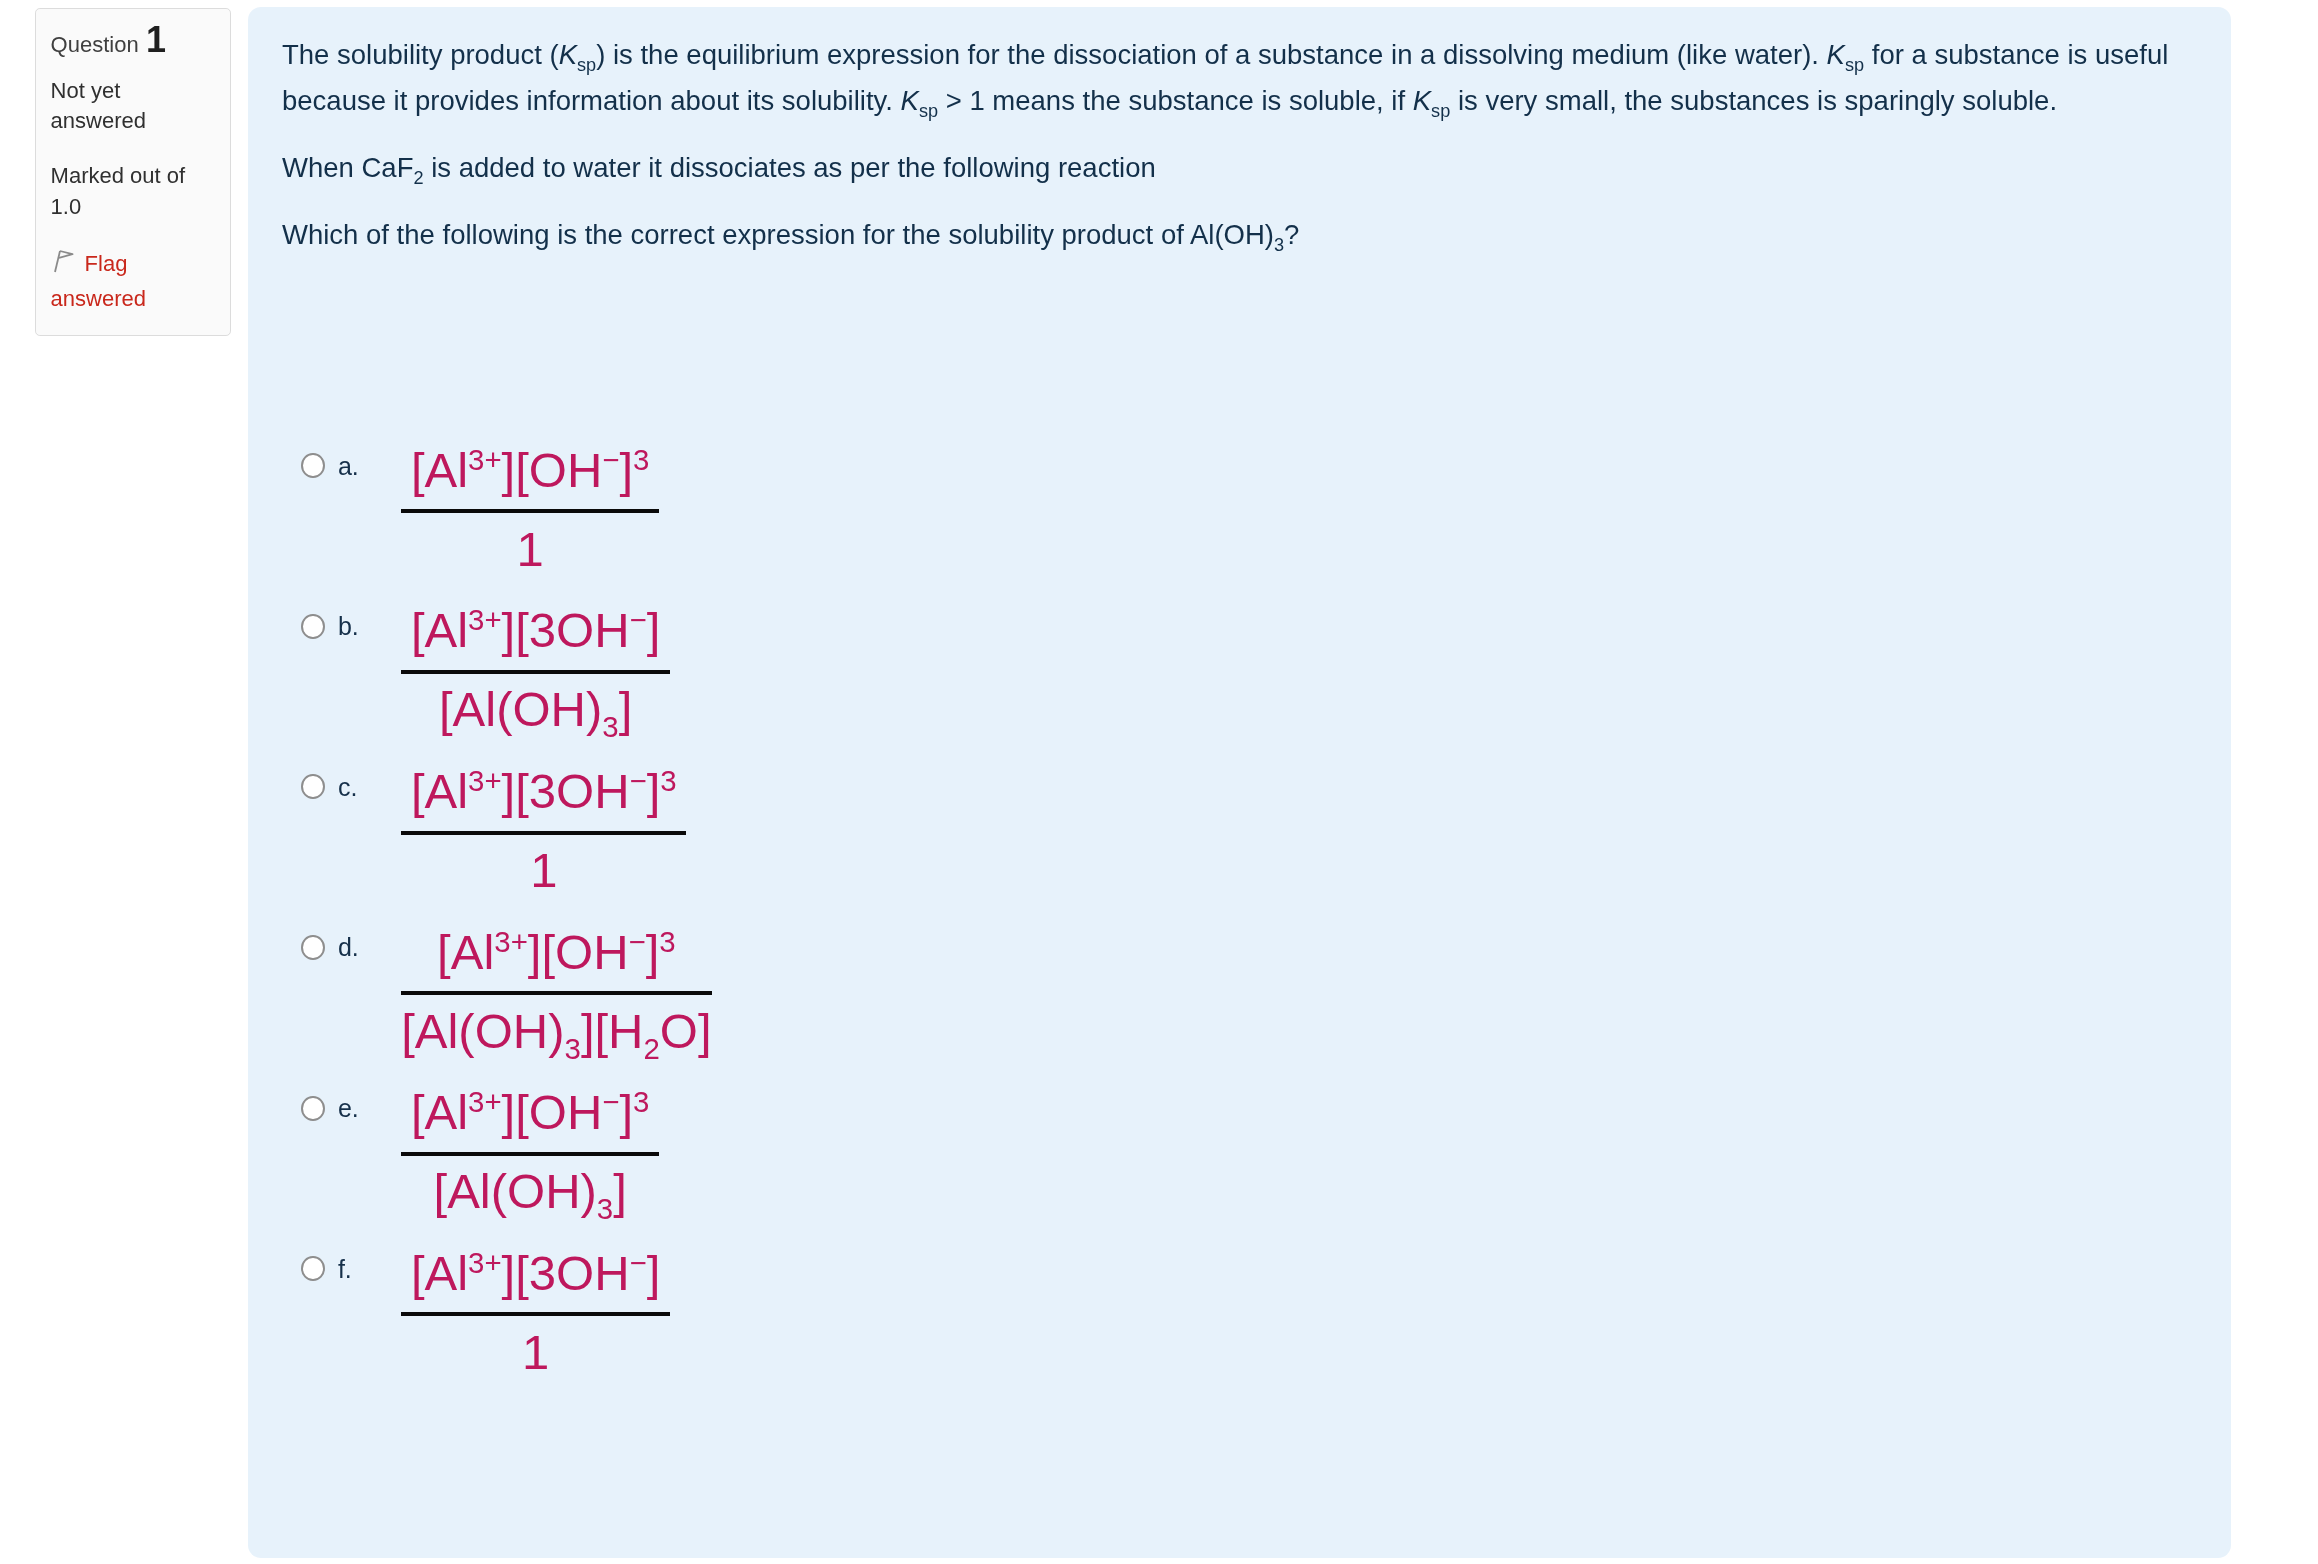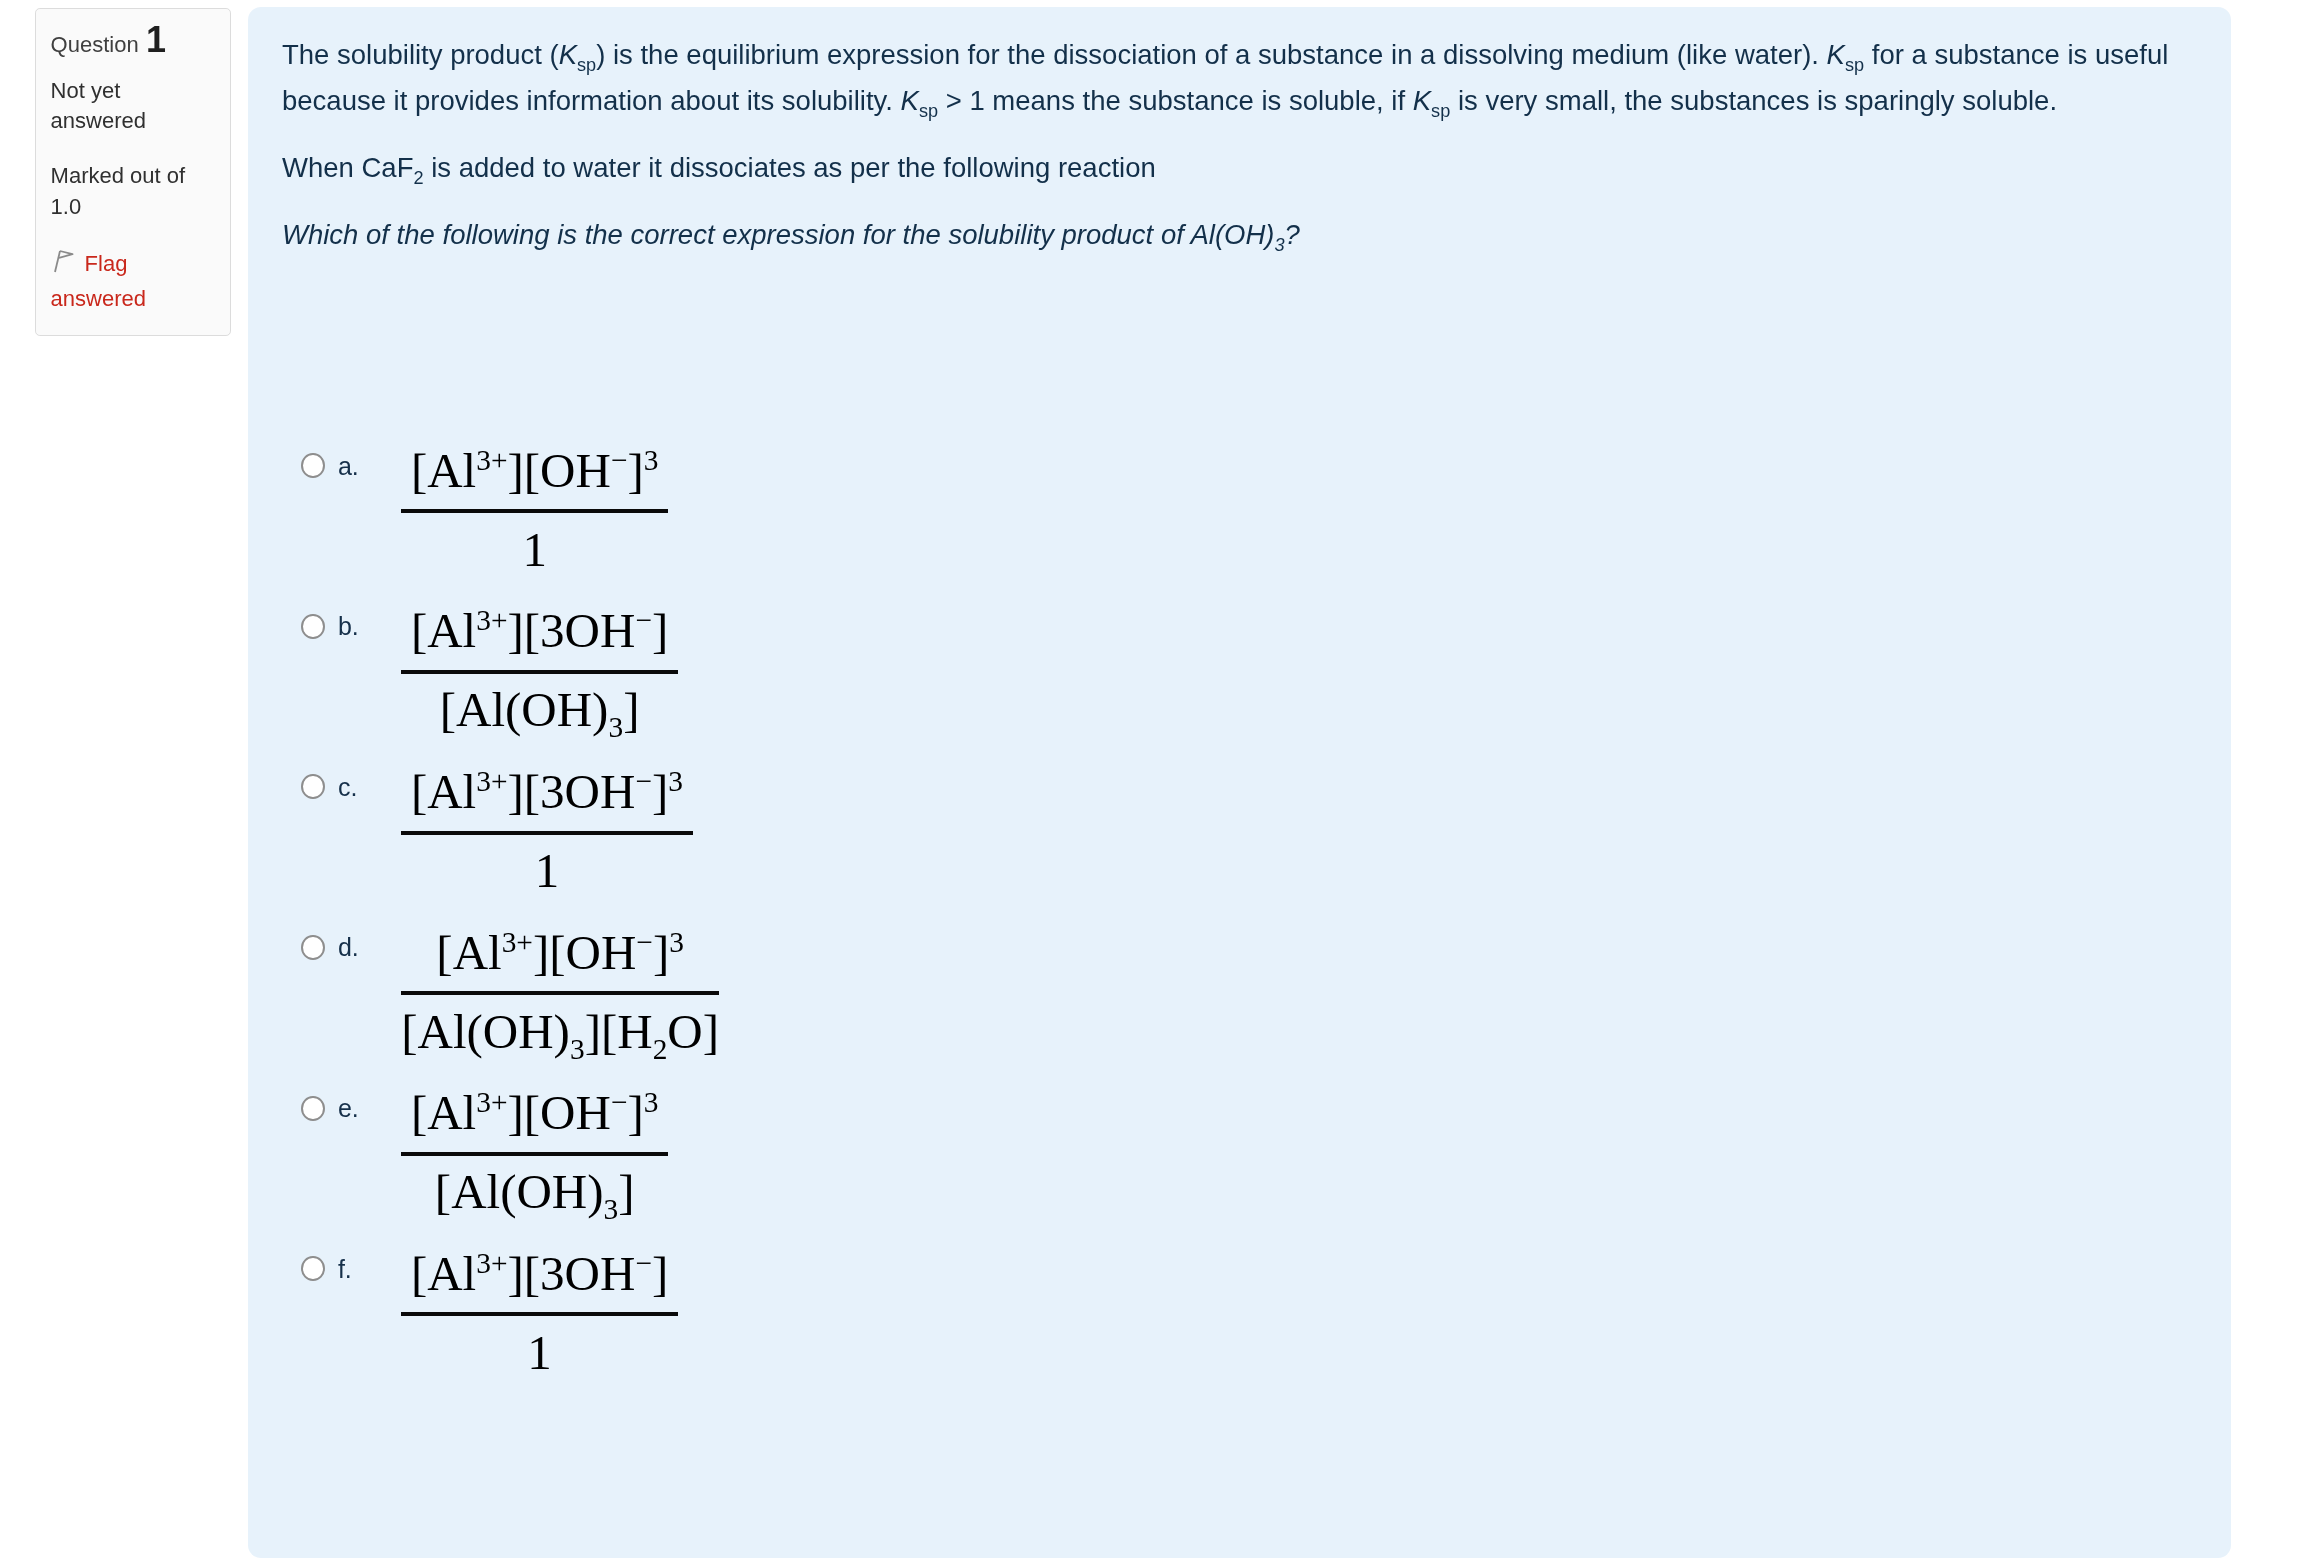--- a/index.html
+++ b/index.html
@@ -47,21 +47,21 @@
     border-radius: 13px;
     padding: 26px 36px 32px 34px;
     color: #13304a;
   }
   .qtext p {
     margin: 0 0 21px 0;
     font-size: 27.5px;
     line-height: 1.575;
   }
   .qtext .reaction { margin: 4.9px 0 23px 0; letter-spacing: 0.2px; }
-  .qtext .prompt   { margin-bottom: 0; font-style: italic; }
+  .qtext .prompt   { margin-bottom: 0; }
   .qtext sub { font-size: 66%; }
   .qtext sup { font-size: 66%; }
   .qtext em  { font-style: italic; }
 
   
   .options { margin-top: 183px; }
   .option {
     display: flex;
     align-items: flex-start;
     margin: 0 0 24px 19.4px;
@@ -79,24 +79,24 @@
     flex: none;
     width: 52px;
     margin: 9.7px 0 0 13px;
     font-size: 25px;
     color: #16304a;
   }
   .fraction {
     display: inline-block;
     text-align: center;
     margin-left: 11.3px;
-    font-family: Liberation Serif, serif;
+    font-family: Liberation Sans, sans-serif;
     font-size: 49px;
     line-height: 1.18;
-    color: #000000;
+    color: #be185d;
   }
   .fraction sup { font-size: 60%; line-height: 0; }
   .fraction sub { font-size: 60%; line-height: 0; }
   .fraction .num {
     padding: 0 9.7px 9.7px 9.7px;
     border-bottom: 4px solid #0a0a0a;
   }
   .fraction .den { padding-top: 7.3px; }
 </style>
 </head>

